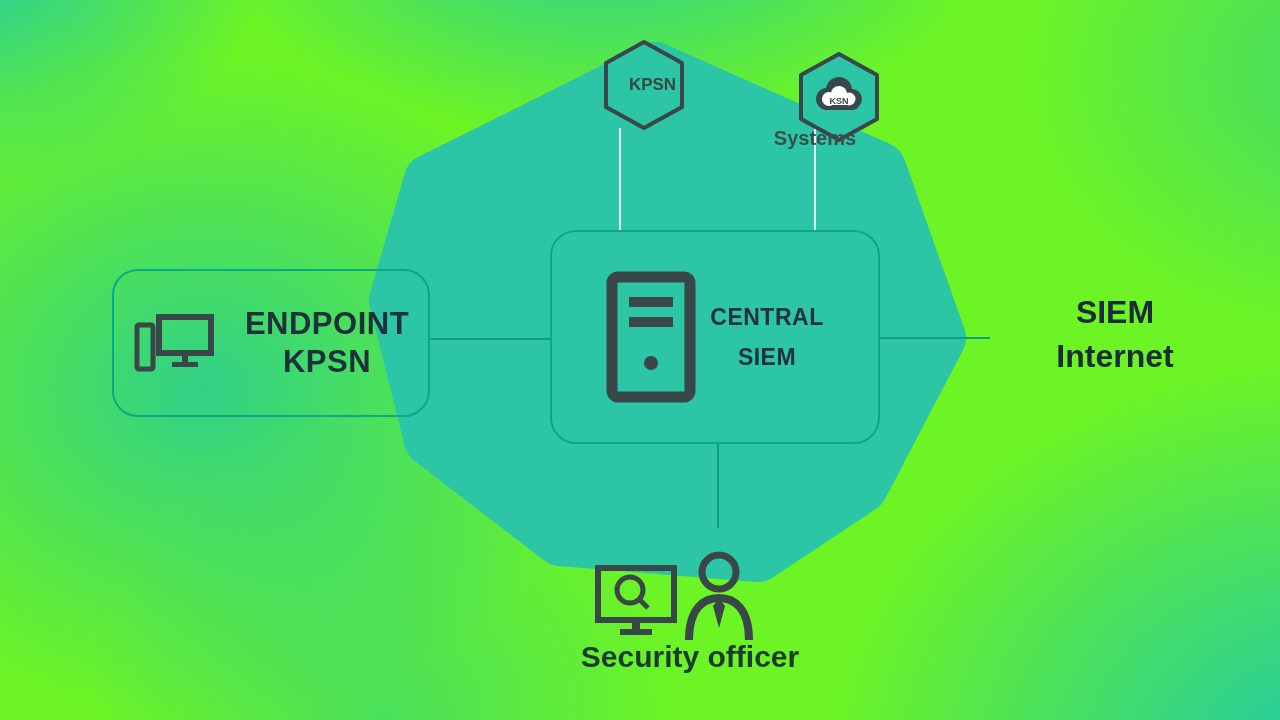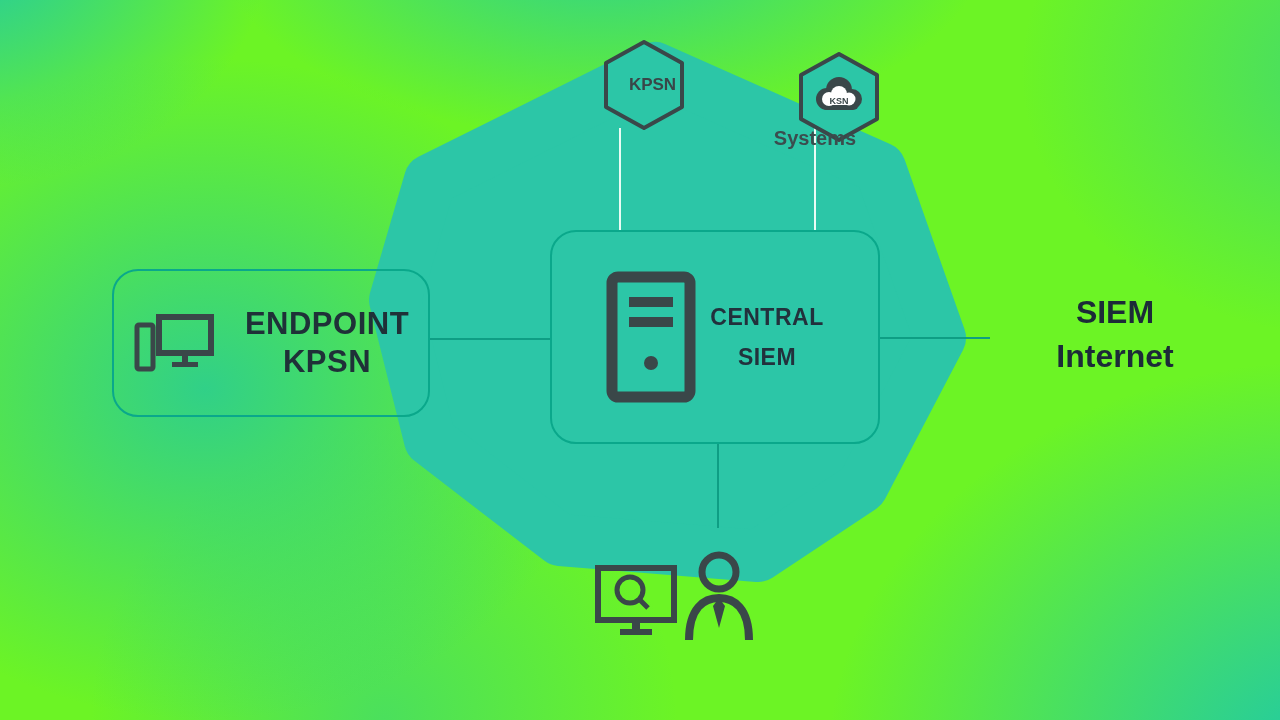--- a/index.html
+++ b/index.html
@@ -146,14 +146,15 @@
     <rect x="38" y="56" width="8" height="9" fill="#3a4749"></rect>
     <rect x="26" y="65" width="32" height="6" fill="#3a4749"></rect>
   </svg>
 
   <svg class="icon-abs" style="left:680px; top:548px;" width="78" height="94" viewBox="0 0 78 94">
     <circle cx="39" cy="24" r="17" fill="none" stroke="#3a4749" stroke-width="7"></circle>
     <path d="M 9 92 C 9 60 24 50 39 50 C 54 50 69 60 69 92" fill="none" stroke="#3a4749" stroke-width="8"></path>
     <path d="M 39 50 L 33 58 L 39 80 L 45 58 Z" fill="#3a4749"></path>
   </svg>
 
+  <div id="officer-label">Security officer</div>
 
 </div>
 
 </body></html>

